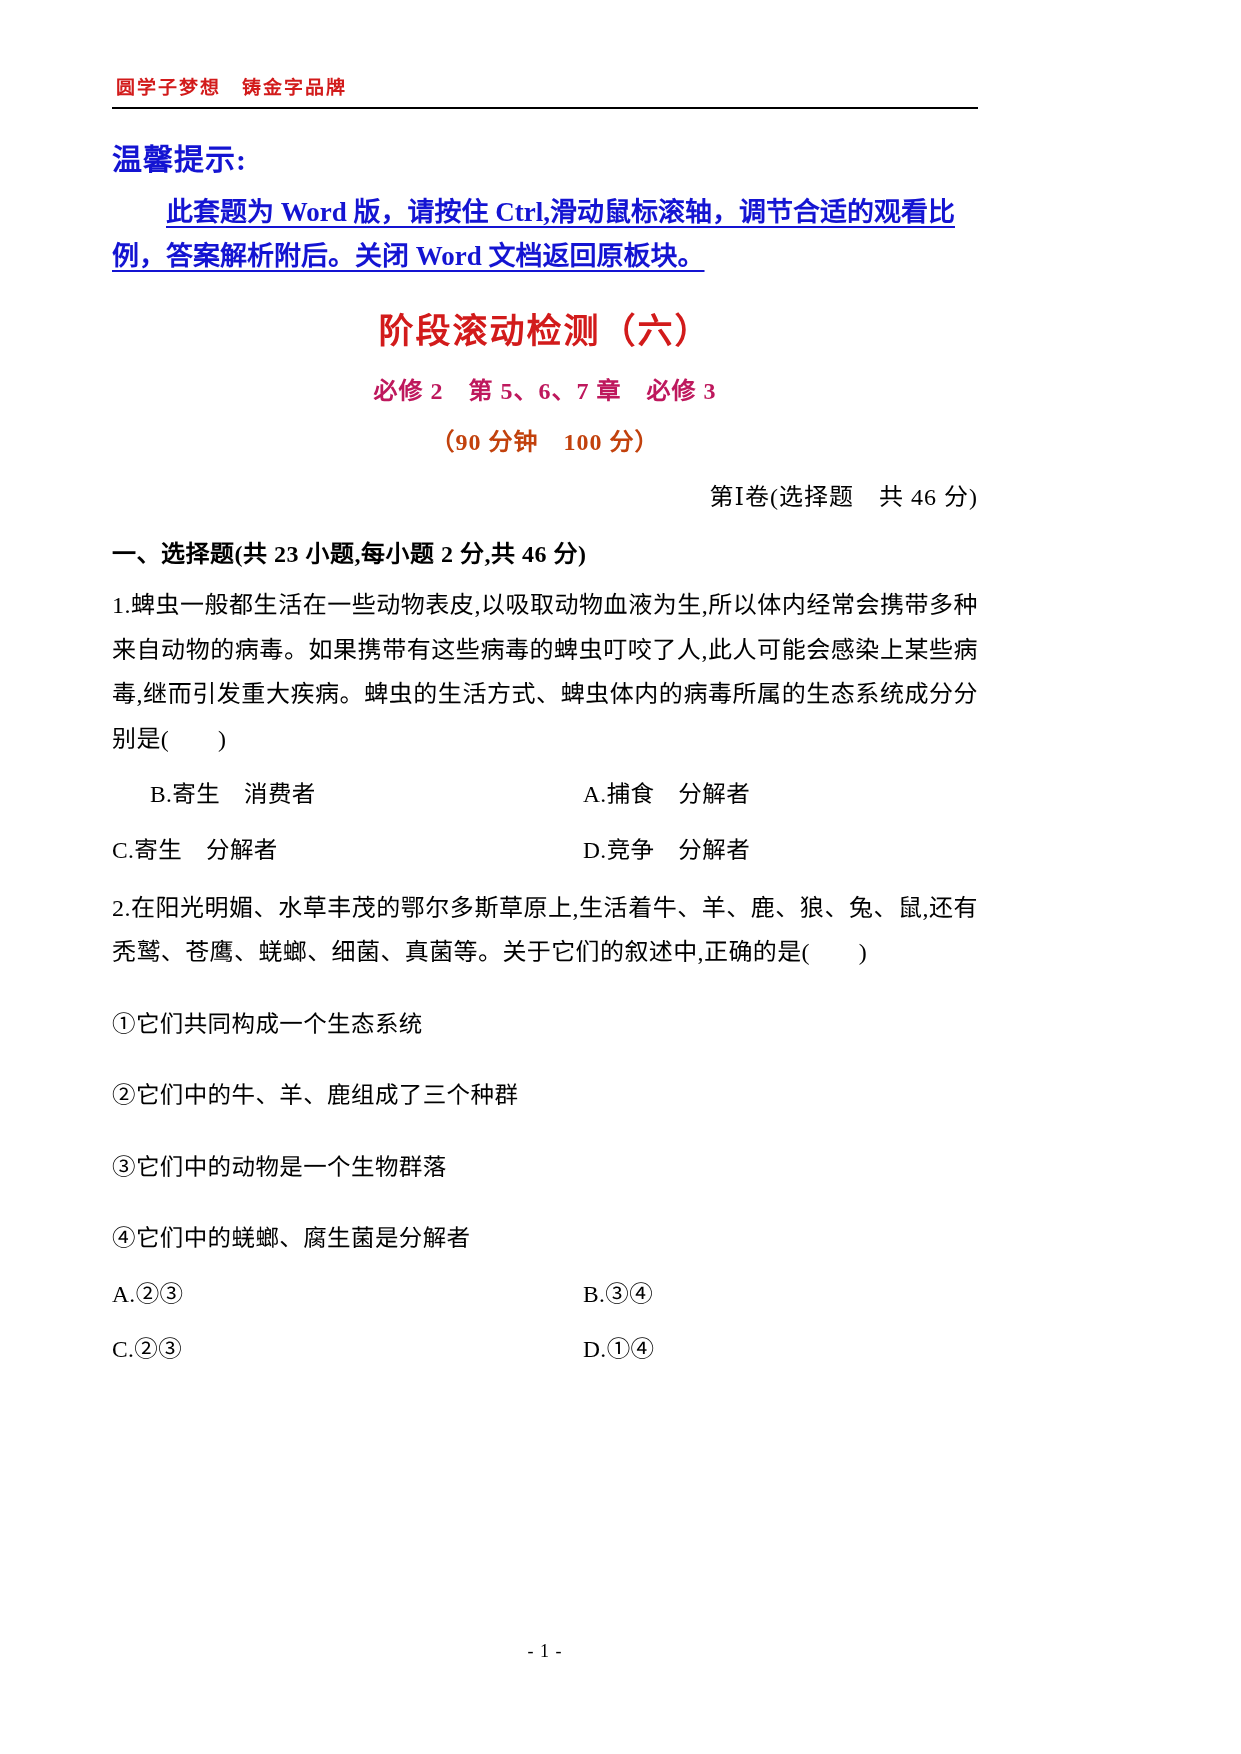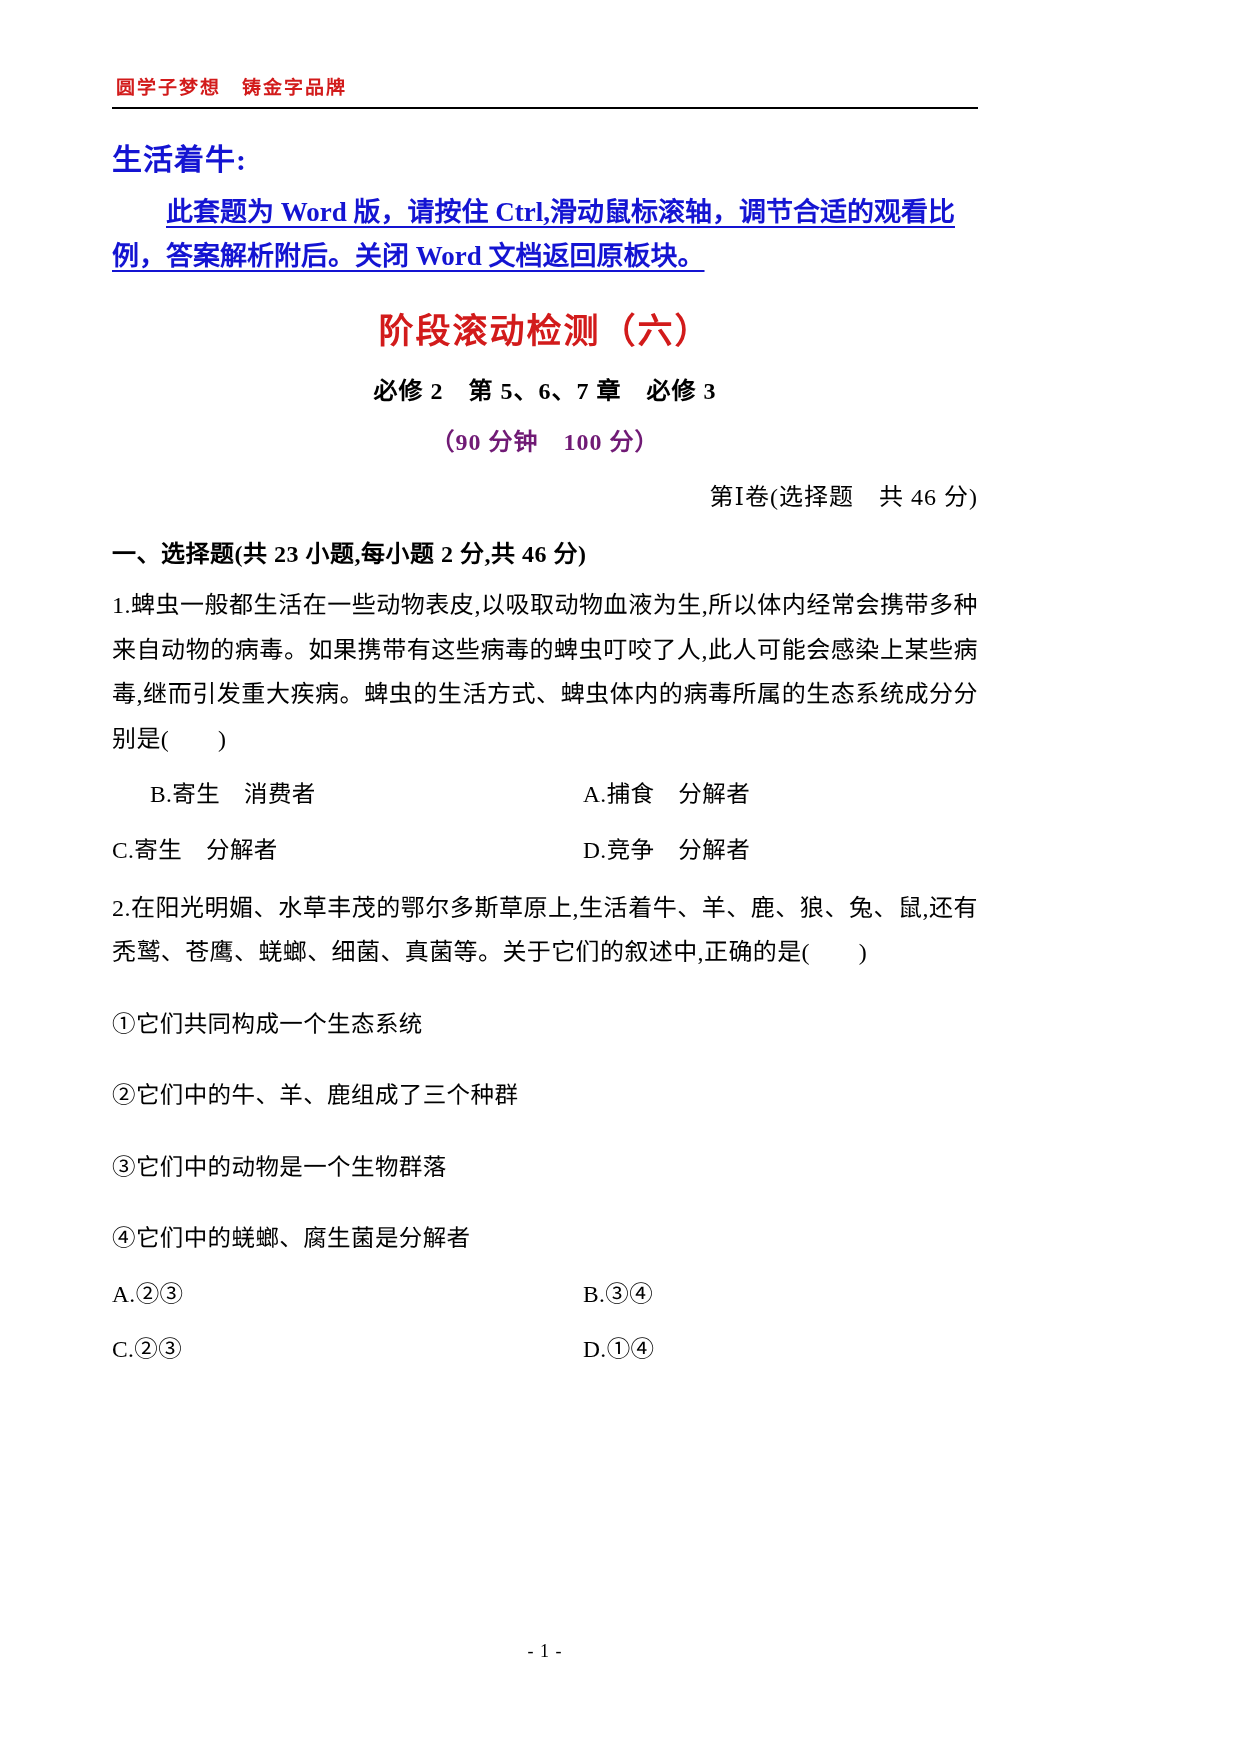--- a/index.html
+++ b/index.html
@@ -65,29 +65,29 @@
   .main-title {
     text-align: center;
     color: #d21b1b;
     font-weight: bold;
     font-size: 35px;
     margin-top: 24px;
     letter-spacing: 2px;
   }
   .sub-title {
     text-align: center;
-    color: #000000;
+    color: #be185d;
     font-weight: bold;
     font-size: 24px;
     margin-top: 18px;
     letter-spacing: 1px;
   }
   .time-score {
     text-align: center;
-    color: #701a75;
+    color: #c2410c;
     font-weight: bold;
     font-size: 24px;
     margin-top: 16px;
     letter-spacing: 1px;
   }
   .part-title {
     text-align: right;
     font-size: 24px;
     margin-top: 20px;
     letter-spacing: 1px;
@@ -143,21 +143,21 @@
 <body>
 
 <div class="page">
 
   <div class="header">
     <div class="header-slogan">圆学子梦想　铸金字品牌</div>
     <hr class="header-rule">
   </div>
 
   <div class="notice">
-    <div class="notice-title">生活着牛:</div>
+    <div class="notice-title">温馨提示:</div>
     <div class="notice-body">此套题为 Word 版，请按住 Ctrl,滑动鼠标滚轴，调节合适的观看比例，答案解析附后。关闭 Word 文档返回原板块。</div>
   </div>
 
   <div class="main-title">阶段滚动检测（六）</div>
   <div class="sub-title">必修 2　第 5、6、7 章　必修 3</div>
   <div class="time-score">（90 分钟　100 分）</div>
   <div class="part-title">第Ⅰ卷(选择题　共 46 分)</div>
   <div class="section-heading">一、选择题(共 23 小题,每小题 2 分,共 46 分)</div>
 
   <div class="question">

